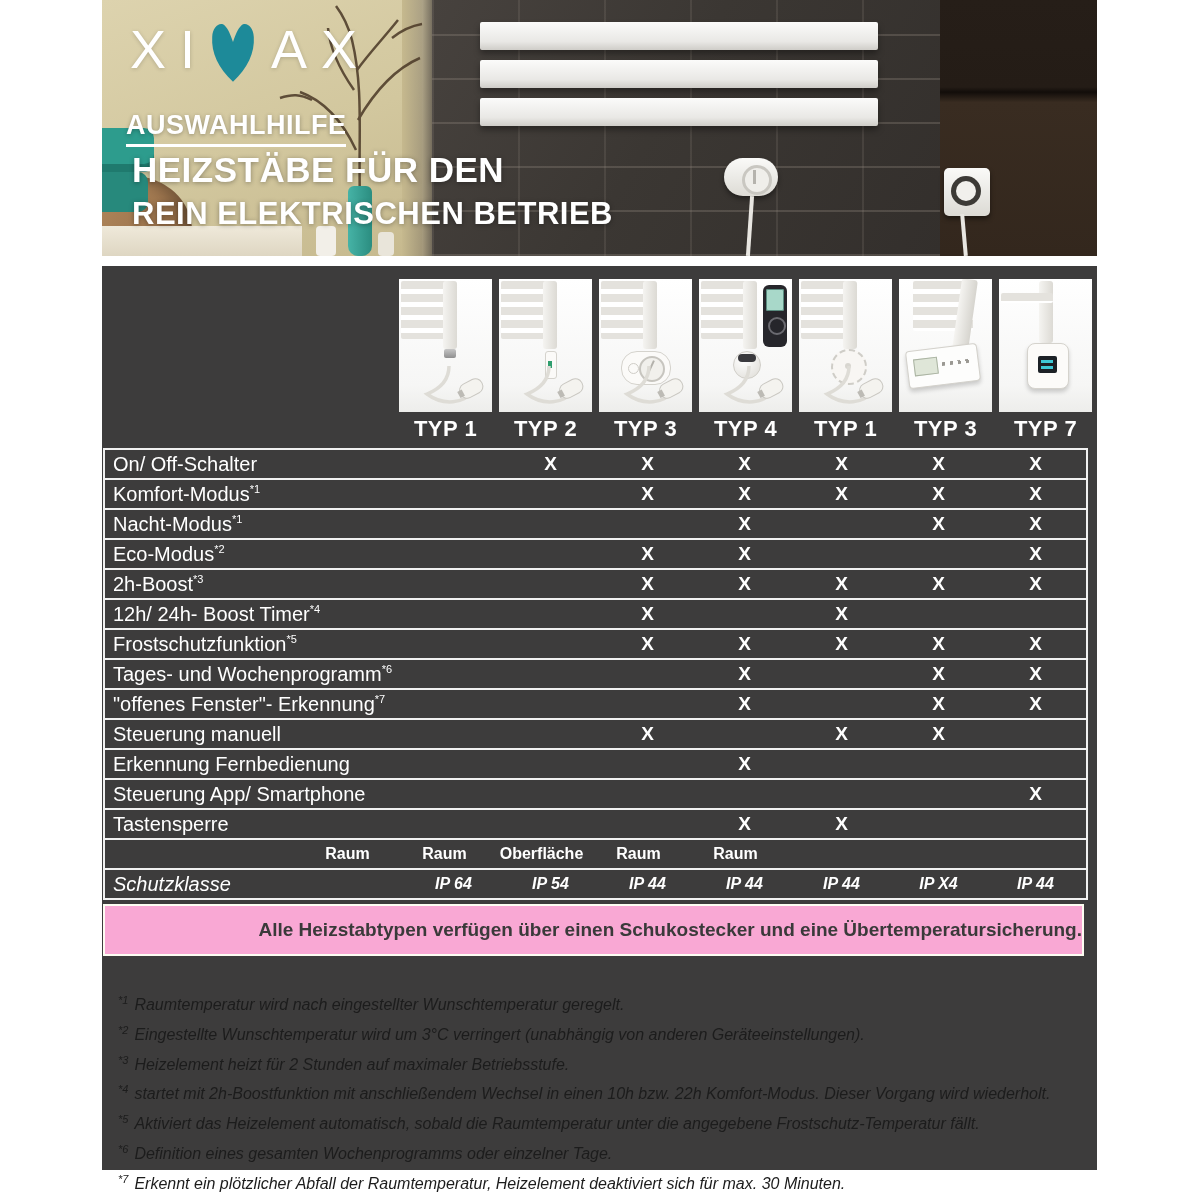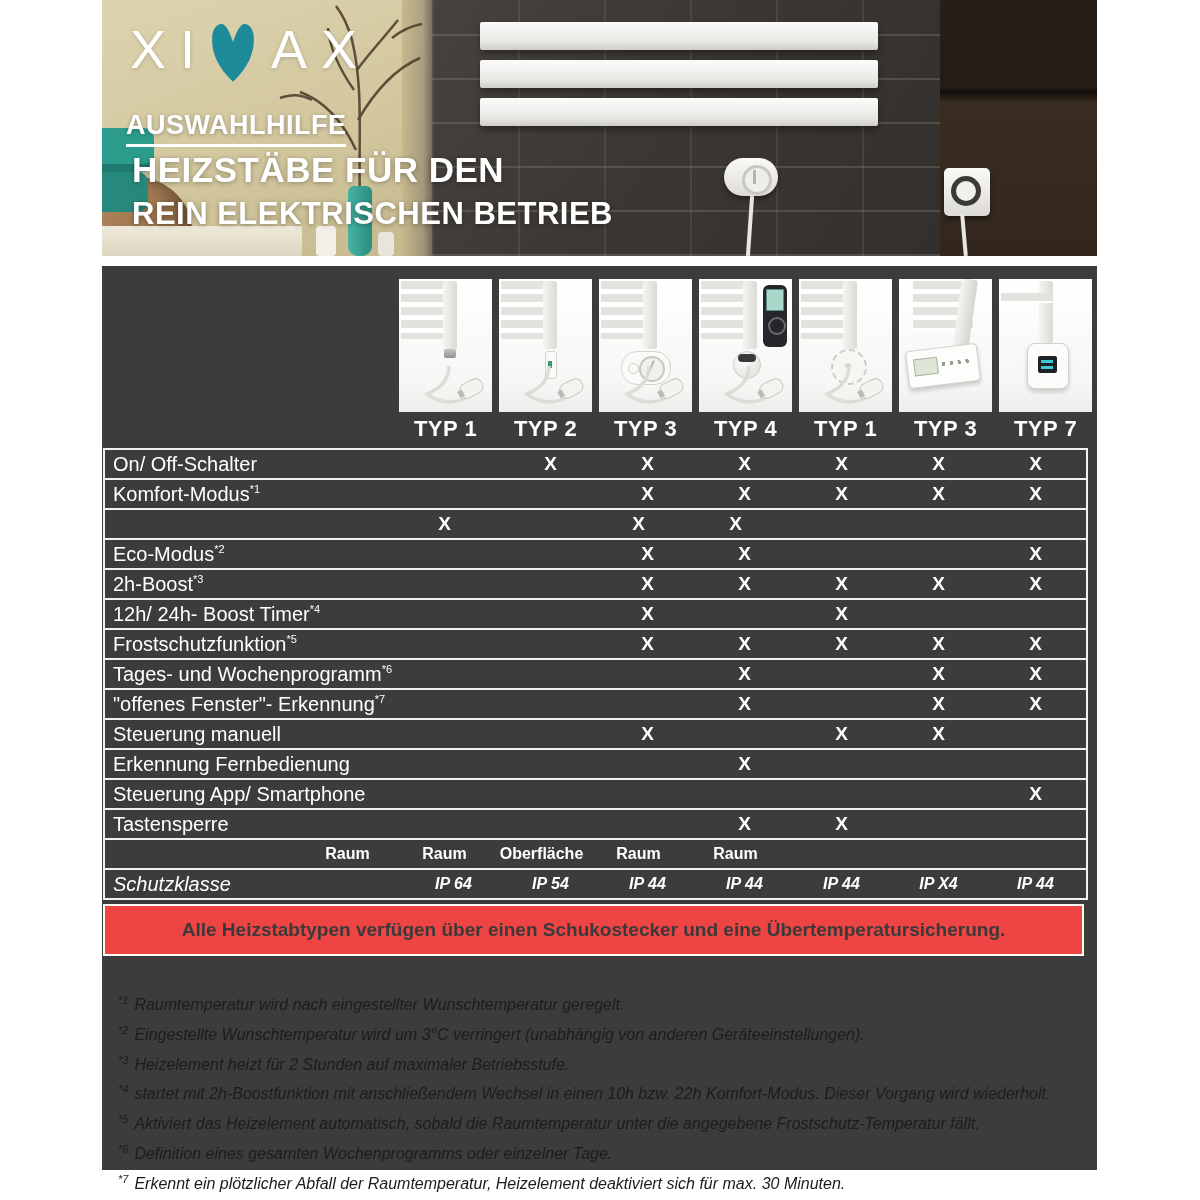--- a/index.html
+++ b/index.html
@@ -72,22 +72,22 @@
   .typ-label{width:93px;text-align:center;color:#fff;font-weight:bold;font-size:22px;letter-spacing:.5px;}
   .typ-row{position:absolute;left:297px;top:150px;display:flex;gap:7px;}
   
   .ftable{position:absolute;left:1px;top:182px;width:981px;border:2px solid #f1f1f1;background:#3d3c3c;}
   .trow{display:flex;height:28px;border-bottom:2px solid #f1f1f1;align-items:flex-end;}
   .trow:last-child{border-bottom:none;font-style:italic;}
   .tlabel{width:292px;color:#fff;font-size:20px;line-height:28px;padding-left:8px;white-space:nowrap;}
   .tlabel sup{font-size:11px;}
   .tcell{width:97px;color:#fff;text-align:center;line-height:28px;font-weight:bold;font-size:19px;}
   .tcell.word{font-size:16px;}
-  .notebar{position:absolute;left:1px;top:638px;width:977px;height:48px;background:#ef4444;border:2px solid #fdfdf2;
-    text-align:center;line-height:48px;font-weight:bold;font-size:19px;color:#3a3a3a;}
+  .notebar{position:absolute;left:1px;top:638px;width:977px;height:48px;background:#f9a8d4;border:2px solid #fdfdf2;
+    text-align:right;line-height:48px;font-weight:bold;font-size:19px;color:#3a3a3a;}
   
   .footnotes{position:absolute;left:118px;top:988px;width:1010px;color:#1c1c1c;}
   .fn{font-style:italic;font-size:16px;line-height:24.5px;}
   .fn .mk{font-style:italic;font-size:11px;vertical-align:super;margin-right:6px;}
   .fn .cont{margin-left:24px;}
 </style>
 </head>
 <body>
 
 <div class="banner">
@@ -252,20 +252,21 @@
         <div class="tlabel">Komfort-Modus<sup>*1</sup></div>
         <div class="tcell"></div>
         <div class="tcell"></div>
         <div class="tcell">X</div>
         <div class="tcell">X</div>
         <div class="tcell">X</div>
         <div class="tcell">X</div>
         <div class="tcell">X</div>
       </div>
       <div class="trow">
+        <div class="tlabel">Nacht-Modus<sup>*1</sup></div>
         <div class="tcell"></div>
         <div class="tcell"></div>
         <div class="tcell"></div>
         <div class="tcell">X</div>
         <div class="tcell"></div>
         <div class="tcell">X</div>
         <div class="tcell">X</div>
       </div>
       <div class="trow">
         <div class="tlabel">Eco-Modus<sup>*2</sup></div>

